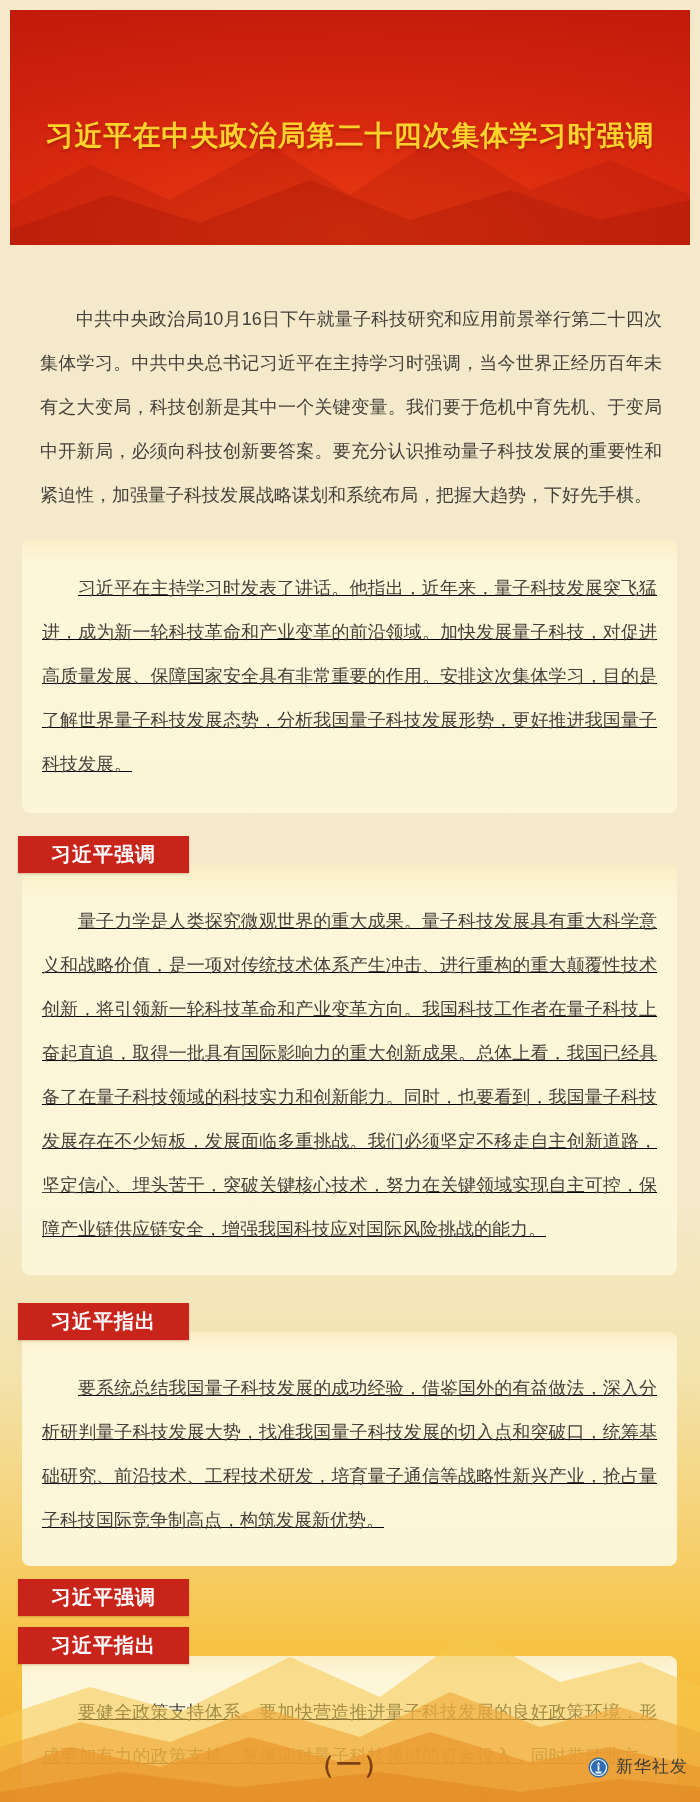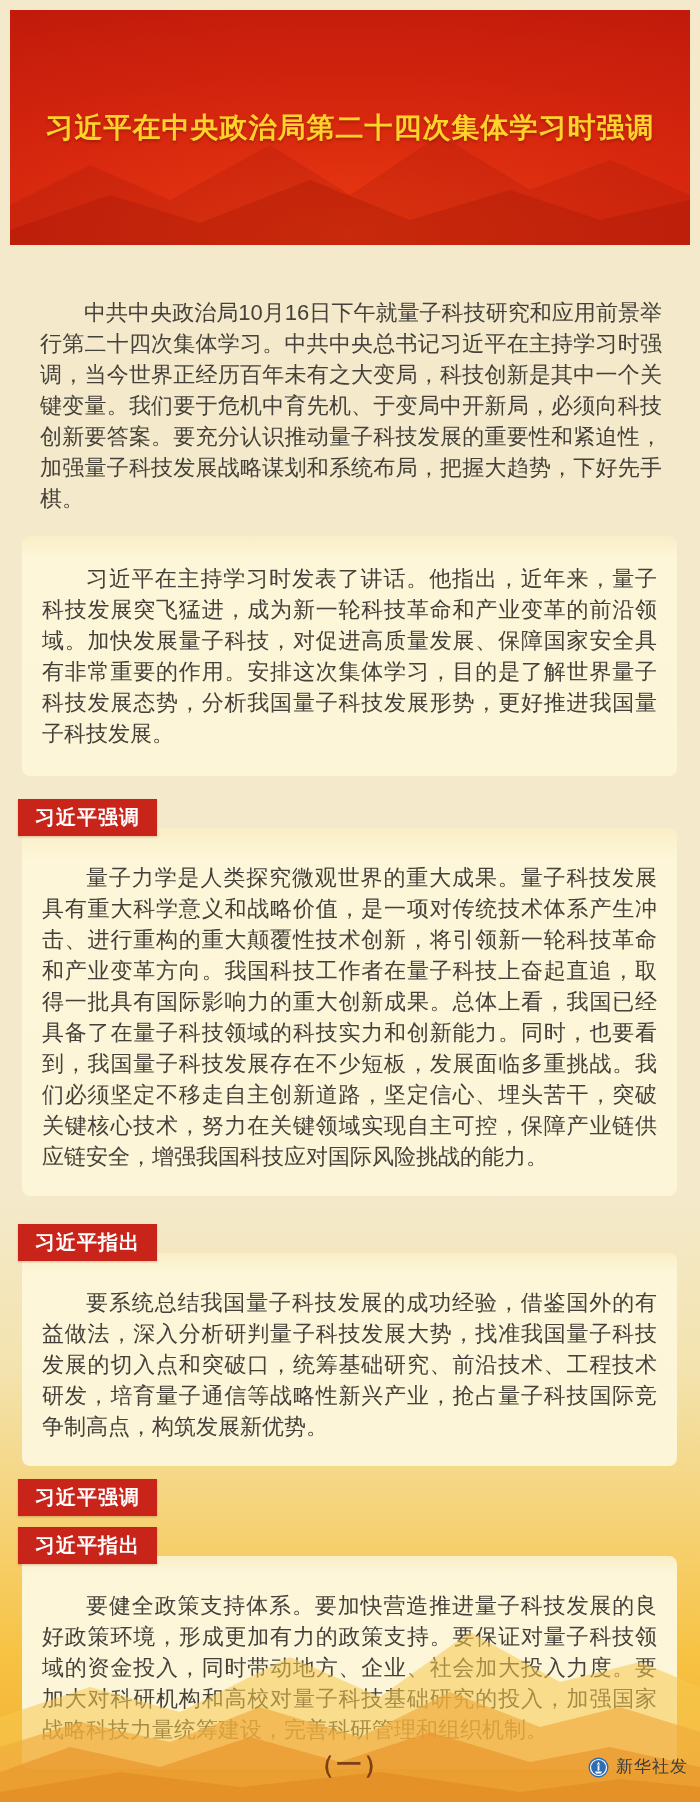--- a/index.html
+++ b/index.html
@@ -22,49 +22,50 @@
     position:relative;
     margin:10px 10px 0 10px;
     height:235px;
     background:radial-gradient(130% 120% at 50% 95%, #ea3a12 0%, #d4250e 48%, #bb170a 100%);
     overflow:hidden;
   }
   .banner-mountains{
     position:absolute;left:0;bottom:0;width:100%;height:110px;display:block;
   }
   .banner-title{
-    position:absolute;left:0;top:0;width:100%;height:100%;
+    position:absolute;left:0;top:8px;width:100%;height:100%;
     display:flex;flex-direction:column;align-items:center;justify-content:center;
     gap:17px;
     z-index:2;
   }
   .t-line{
     color:#ffd22c;
     font-size:28px;
     font-weight:bold;
     letter-spacing:1px;
     text-shadow:0 2px 3px rgba(110,15,0,.45);
     white-space:nowrap;
   }
   
   .body-para{
     margin:0;
-    font-size:22px;
-    line-height:31px;
+    font-size:18px;
+    line-height:44px;
     color:#45413a;
     text-align:justify;
     text-indent:2em;
   }
   .intro{
     margin:52px 38px 0 40px;
   }
   .light-block{
     background:linear-gradient(180deg,#faeec6 0%,#fdf6d9 9%,#fcf5d7 100%);
     border-radius:8px;
     margin:0 23px 0 22px;
+    text-decoration:underline;
   }
   .overview-block{
     margin-top:22px;
     padding:27px 20px;
   }
   
   .section{position:relative;}
   .sec1{margin-top:23px;}
   .sec2{margin-top:28px;}
   .sec3{margin-top:13px;}
@@ -72,21 +73,21 @@
   .badge{
     position:relative;
     z-index:3;
     display:inline-block;
     margin:0 0 -19px 18px;
     background:#c9241a;
     color:#ffffff;
     font-size:20px;
     font-weight:bold;
     line-height:37px;
-    padding:0 17px;
+    padding:0 33px;
     letter-spacing:1px;
     box-shadow:0 1px 2px rgba(120,20,5,.25);
   }
   .section .light-block{
     padding:34px 20px 24px 20px;
   }
   
   .footer-mountains{
     position:absolute;left:0;bottom:0;width:700px;height:215px;display:block;
   }

